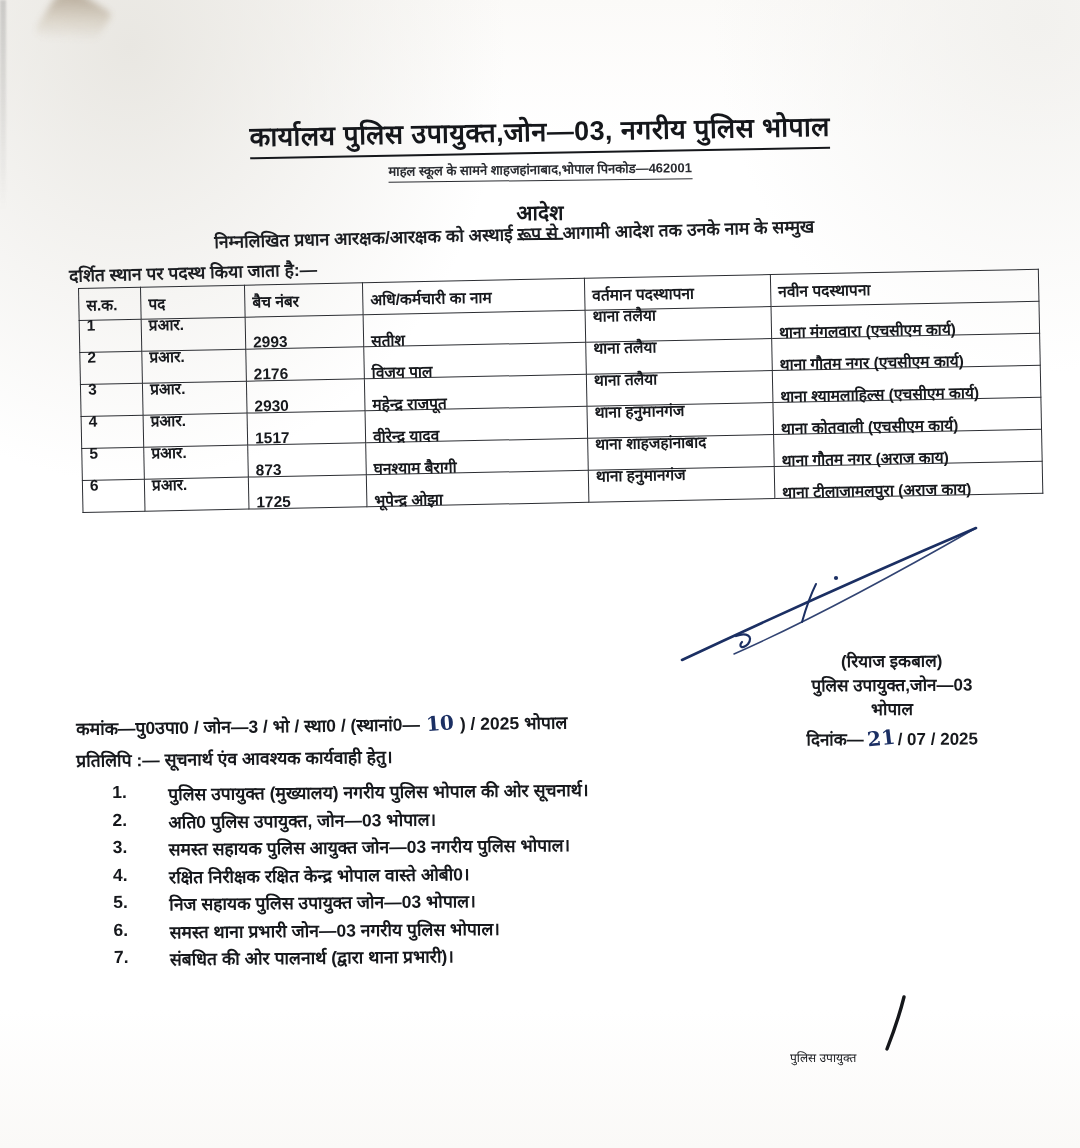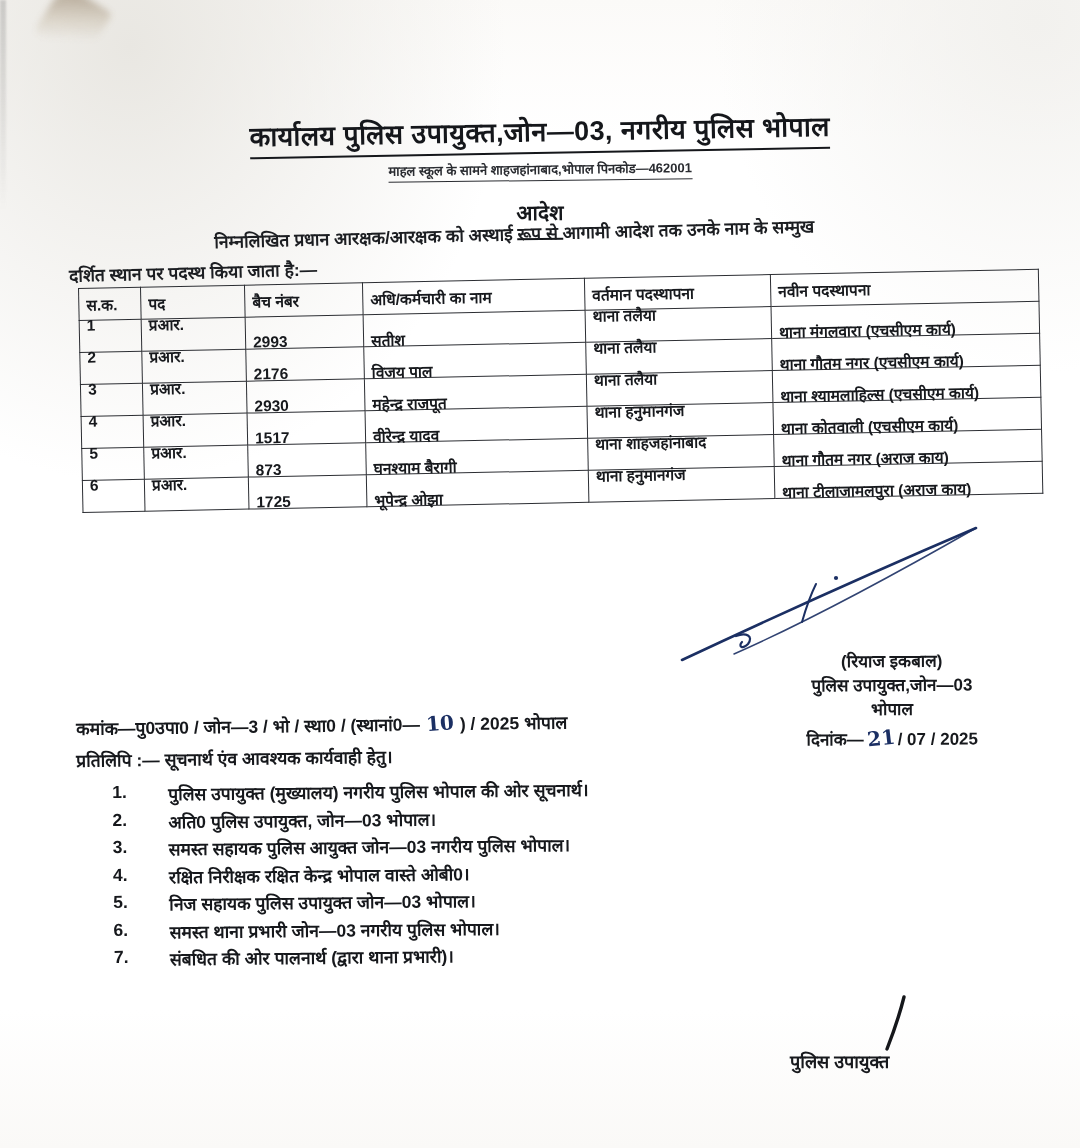--- a/index.html
+++ b/index.html
@@ -159,21 +159,21 @@
   ol.dist li{
     margin:0 0 3.5px 0;
     display:flex;gap:0;
     white-space:nowrap;
   }
   ol.dist li .idx{width:56px;flex:0 0 56px;}
 
   
   .sig-bottom{
     position:absolute;left:790px;top:1050px;width:260px;
-    font-size:18px;font-weight:700;color:#17191d;line-height:1.4;
+    font-size:12px;font-weight:400;color:#17191d;line-height:1.4;
   }
   .pen-stroke{
     position:absolute;left:876px;top:993px;width:40px;height:60px;
   }
 </style>
 </head>
 <body>
 
 <div class="page">
   <div class="edge-left"></div>

